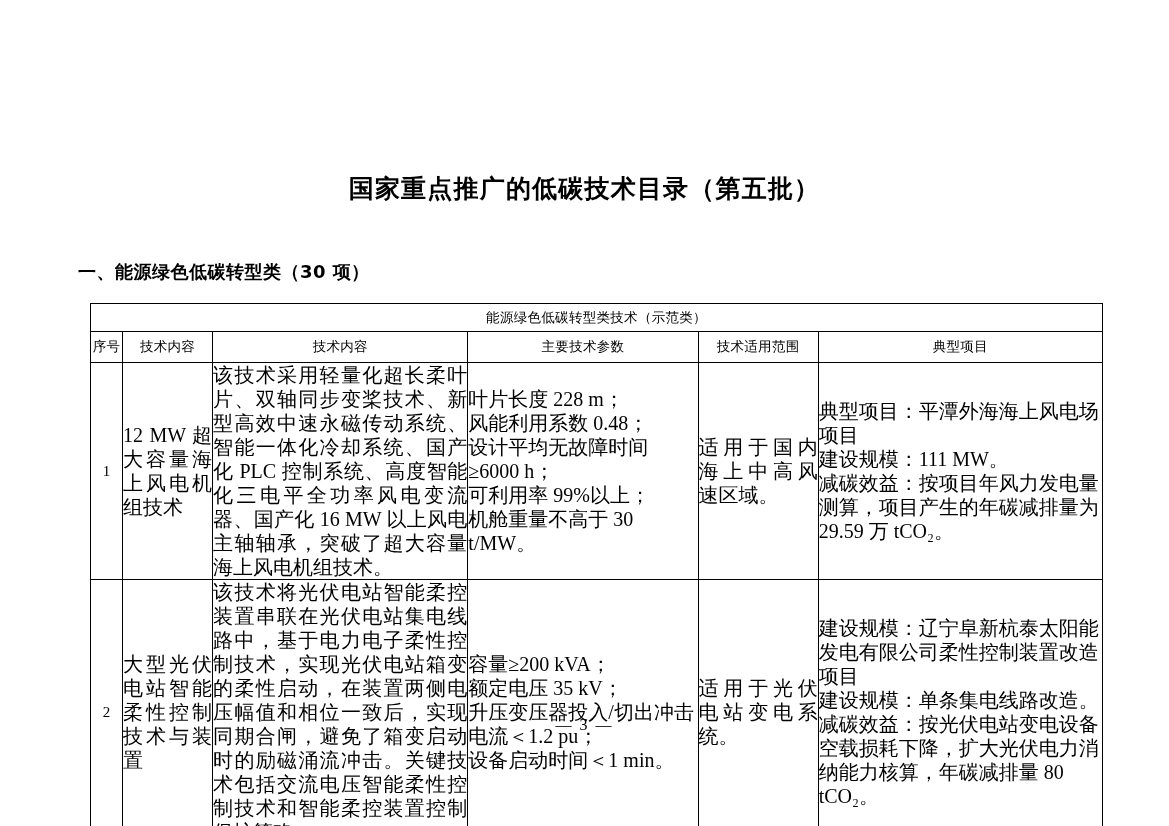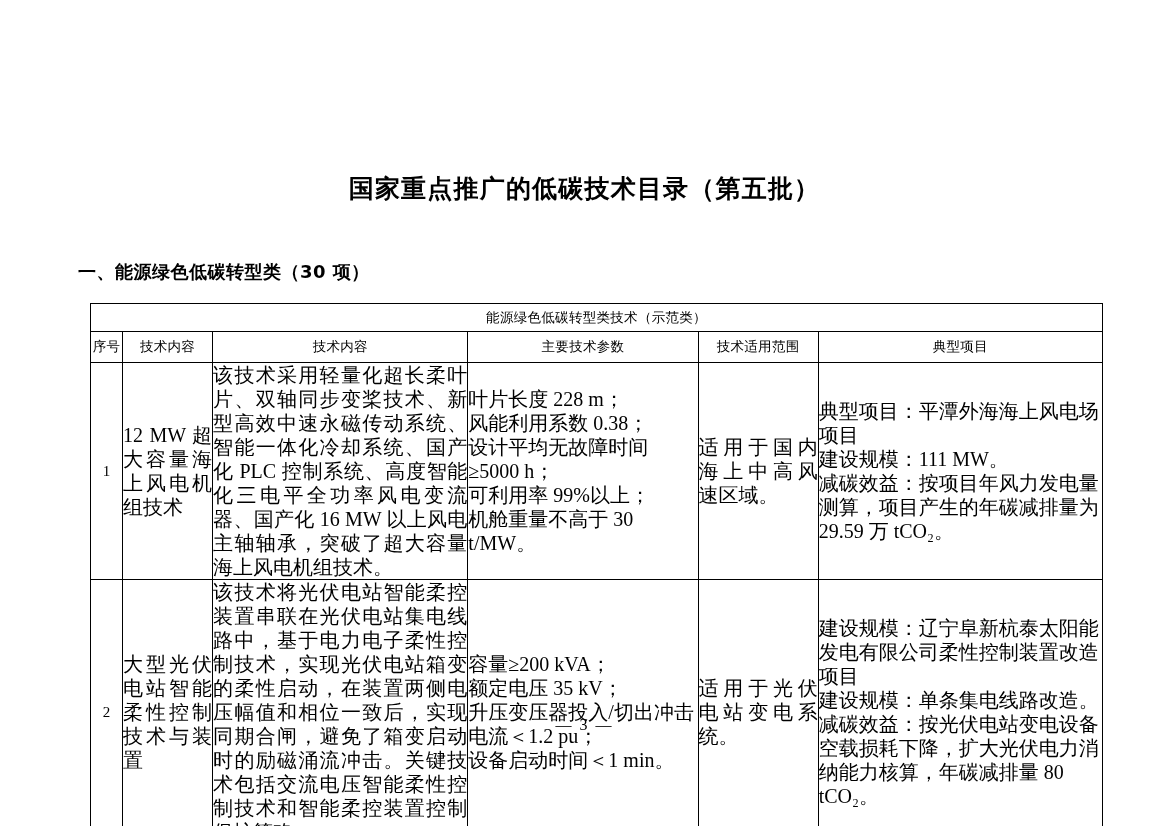--- a/index.html
+++ b/index.html
@@ -178,22 +178,22 @@
           <th class="hdr-cell">典型项目</th>
         </tr>
       </thead>
       <tbody>
         <tr class="row-1">
           <td class="cell-no">1</td>
           <td class="cell-text just">12 MW 超大容量海上风电机组技术</td>
           <td class="cell-text just-top">该技术采用轻量化超长柔叶片、双轴同步变桨技术、新型高效中速永磁传动系统、智能一体化冷却系统、国产化 PLC 控制系统、高度智能化三电平全功率风电变流器、国产化 16 MW 以上风电主轴轴承，突破了超大容量海上风电机组技术。</td>
           <td class="cell-text left-top">
             <span class="blk">叶片长度 228 m；</span>
-            <span class="blk">风能利用系数 0.38；</span>
-            <span class="blk">设计平均无故障时间≥5000 h；</span>
+            <span class="blk">风能利用系数 0.48；</span>
+            <span class="blk">设计平均无故障时间≥6000 h；</span>
             <span class="blk">可利用率 99%以上；</span>
             <span class="blk">机舱重量不高于 30 t/MW。</span>
           </td>
           <td class="cell-text just">适用于国内海上中高风速区域。</td>
           <td class="cell-text left-top">
             <span class="blk">典型项目：平潭外海海上风电场项目</span>
             <span class="blk">建设规模：111 MW。</span>
             <span class="blk">减碳效益：按项目年风力发电量测算，项目产生的年碳减排量为 29.59 万 tCO₂。</span>
           </td>
         </tr>

